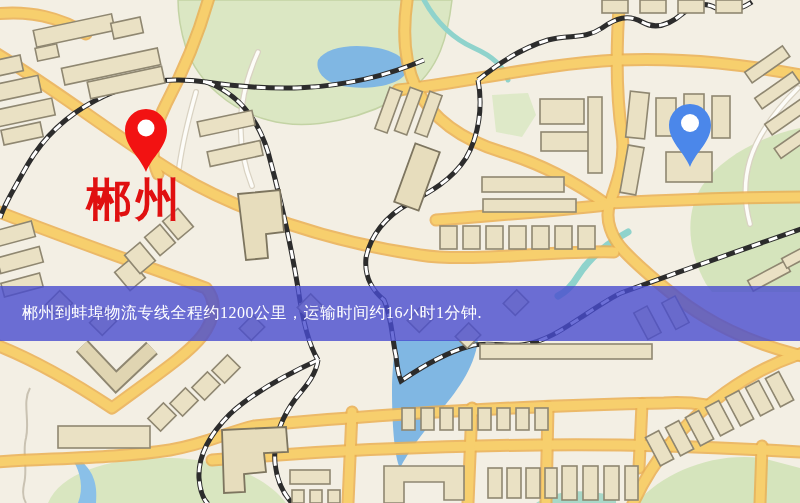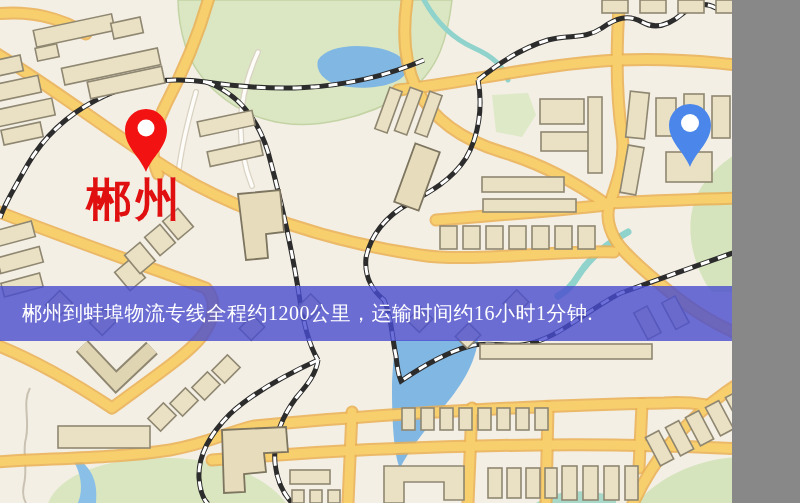--- a/index.html
+++ b/index.html
@@ -1,18 +1,18 @@
 <!DOCTYPE html>
 <html><head>
 <meta charset="utf-8">
 <style>
   html,body{margin:0;padding:0;background:#888;}
   *{box-sizing:border-box;}
   .stage{
-    position:relative;width:732px;height:503px;overflow:hidden;
+    position:relative;width:800px;height:503px;overflow:hidden;
     font-family:"Liberation Sans","DejaVu Sans",sans-serif;
     background:#f3efe4;
   }
   svg.map{position:absolute;left:0;top:0;}
   
   .rc{fill:none;stroke:#eaaf52;stroke-width:13;stroke-linecap:round;stroke-linejoin:round;opacity:.85;}
   .rf{fill:none;stroke:#f7cf6d;stroke-width:9;stroke-linecap:round;stroke-linejoin:round;}
   .mc{fill:none;stroke:#d9d2c2;stroke-width:6;stroke-linecap:round;}
   .mf{fill:none;stroke:#fdfcf8;stroke-width:3.5;stroke-linecap:round;}
   .rrb{fill:none;stroke:#2c2c2c;stroke-width:5;}
@@ -27,21 +27,21 @@
     font-family:"Liberation Serif","DejaVu Serif",serif;white-space:nowrap;
   }
   .origin-label{color:#e01010;}
   .dest-label{color:#1c24d8;}
   .banner{
     position:absolute;left:0;top:286px;width:800px;height:55px;
     background:rgba(72,76,206,0.80);
     display:flex;align-items:center;padding-left:22px;
   }
   .banner-text{
-    color:#ffffff;font-size:20px;letter-spacing:.5px;white-space:nowrap;
+    color:#ffffff;font-size:16px;letter-spacing:.5px;white-space:nowrap;
     font-family:"Liberation Serif","DejaVu Serif",serif;
   }
 </style>
 </head>
 <body>
 
 <div class="stage">
 
   <svg class="map" width="800" height="503" viewBox="0 0 800 503">
     <defs>

